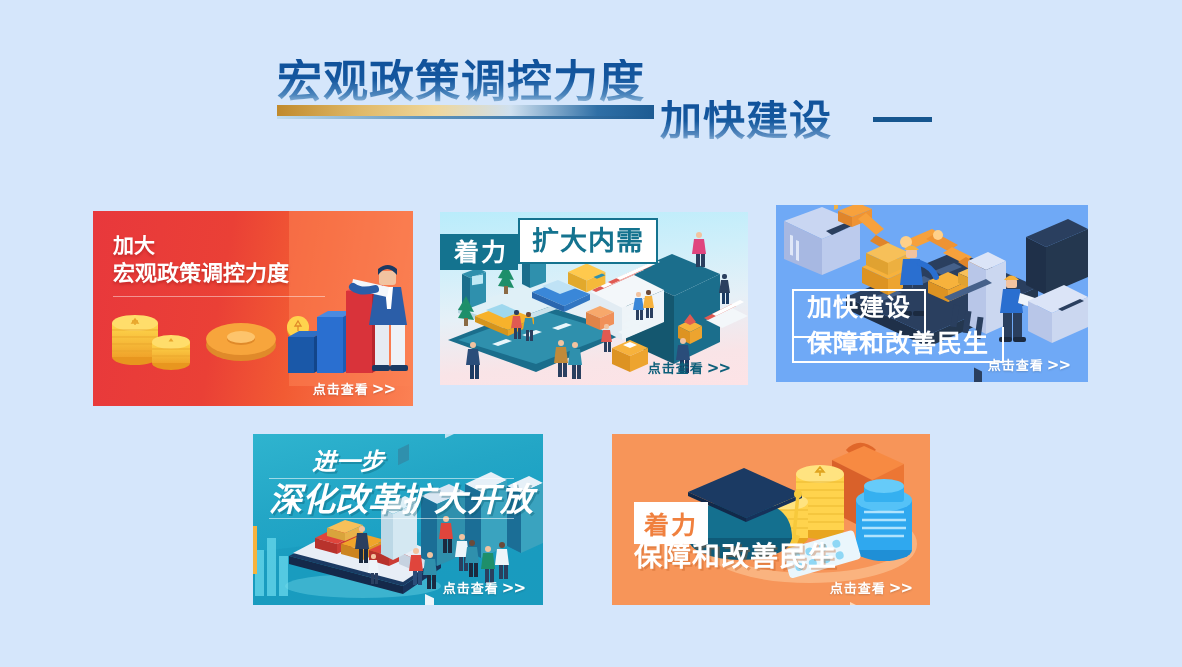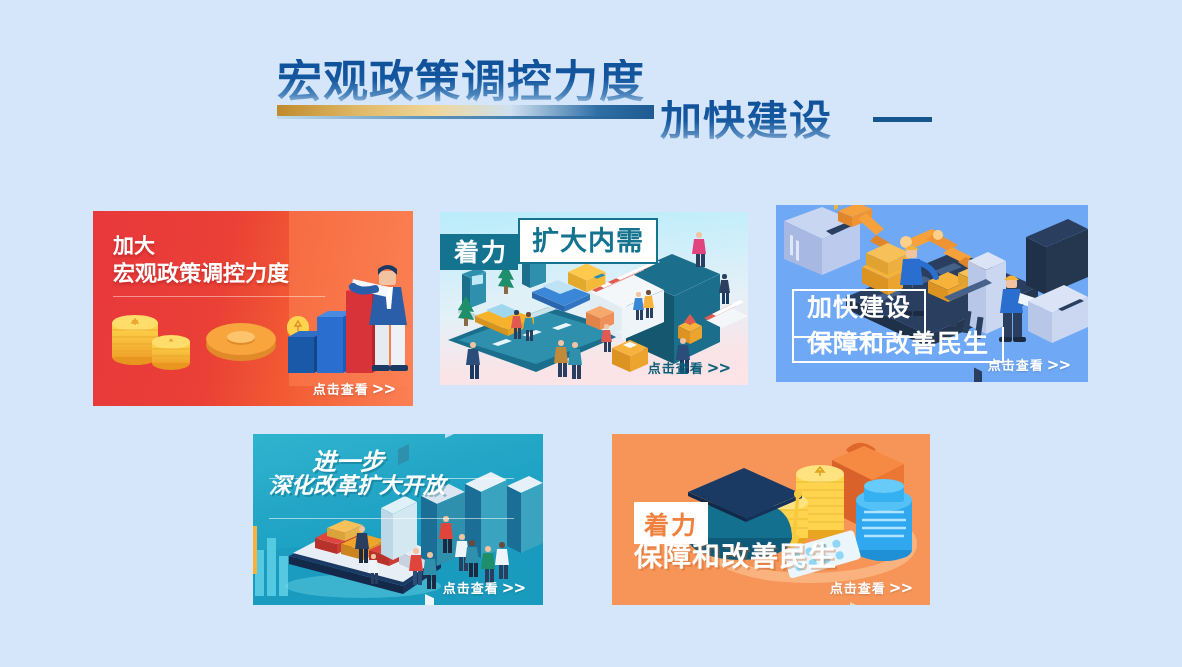--- a/index.html
+++ b/index.html
@@ -75,21 +75,21 @@
   #card3{left:776px;top:205px;width:312px;height:177px;background:#6fa9f6;}
   #card3 .fr1{position:absolute;left:16px;top:84px;padding:3px 13px 15px 13px;border:2px solid #ffffff;}
   #card3 .fr1 span{color:#fff;font-size:25px;letter-spacing:1px;}
   #card3 .fr2{position:absolute;left:16px;top:122px;padding:3px 13px 4px 13px;border:2px solid #ffffff;border-top:none;}
   #card3 .fr2 span{color:#fff;font-size:25px;letter-spacing:1px;}
 
   
   #card4{left:253px;top:434px;width:290px;height:171px;
     background:linear-gradient(165deg,#2fb4cf 0%,#23a6c6 35%,#1aa0c4 60%,#1a9ec2 100%);}
   #card4 .t1{position:absolute;left:16px;top:16px;color:#fff;font-size:24px;font-style:italic;text-shadow:2px 2px 0 rgba(10,90,110,.35);margin-left:43px;}
-  #card4 .t2{position:absolute;left:16px;top:40px;color:#fff;font-size:22px;font-style:italic;text-shadow:2px 2px 0 rgba(10,90,110,.35);}
+  #card4 .t2{position:absolute;left:16px;top:48px;color:#fff;font-size:33px;font-style:italic;text-shadow:2px 2px 0 rgba(10,90,110,.35);}
   #card4 .uline{position:absolute;left:16px;top:44px;width:245px;height:1px;background:rgba(255,255,255,.55);}
   #card4 .uline2{position:absolute;left:16px;top:84px;width:245px;height:1px;background:rgba(255,255,255,.55);}
 
   
   #card5{left:612px;top:434px;width:318px;height:171px;background:#f79559;}
   #card5 .boxA{position:absolute;left:22px;top:68px;background:#ffffff;padding:3px 10px;}
   #card5 .boxA span{color:#f0803e;font-size:25px;letter-spacing:2px;font-weight:bold;}
   #card5 .t2{position:absolute;left:22px;top:108px;color:#fff;font-size:28px;letter-spacing:1px;text-shadow:2px 2px 0 rgba(190,90,30,.35);}
 </style>
 </head>

